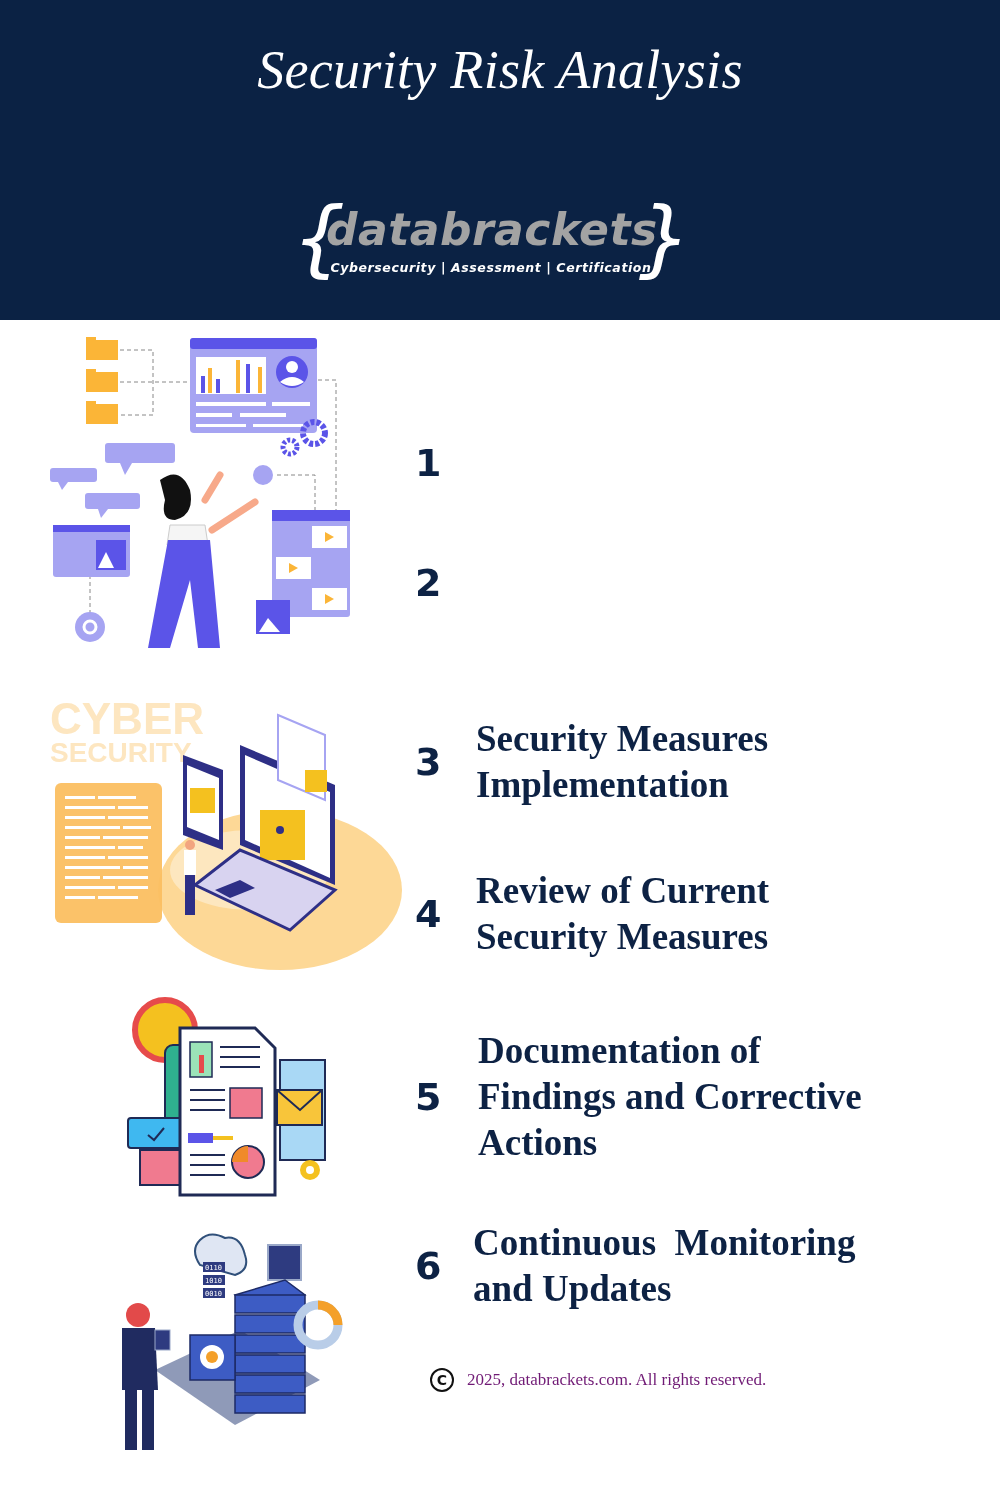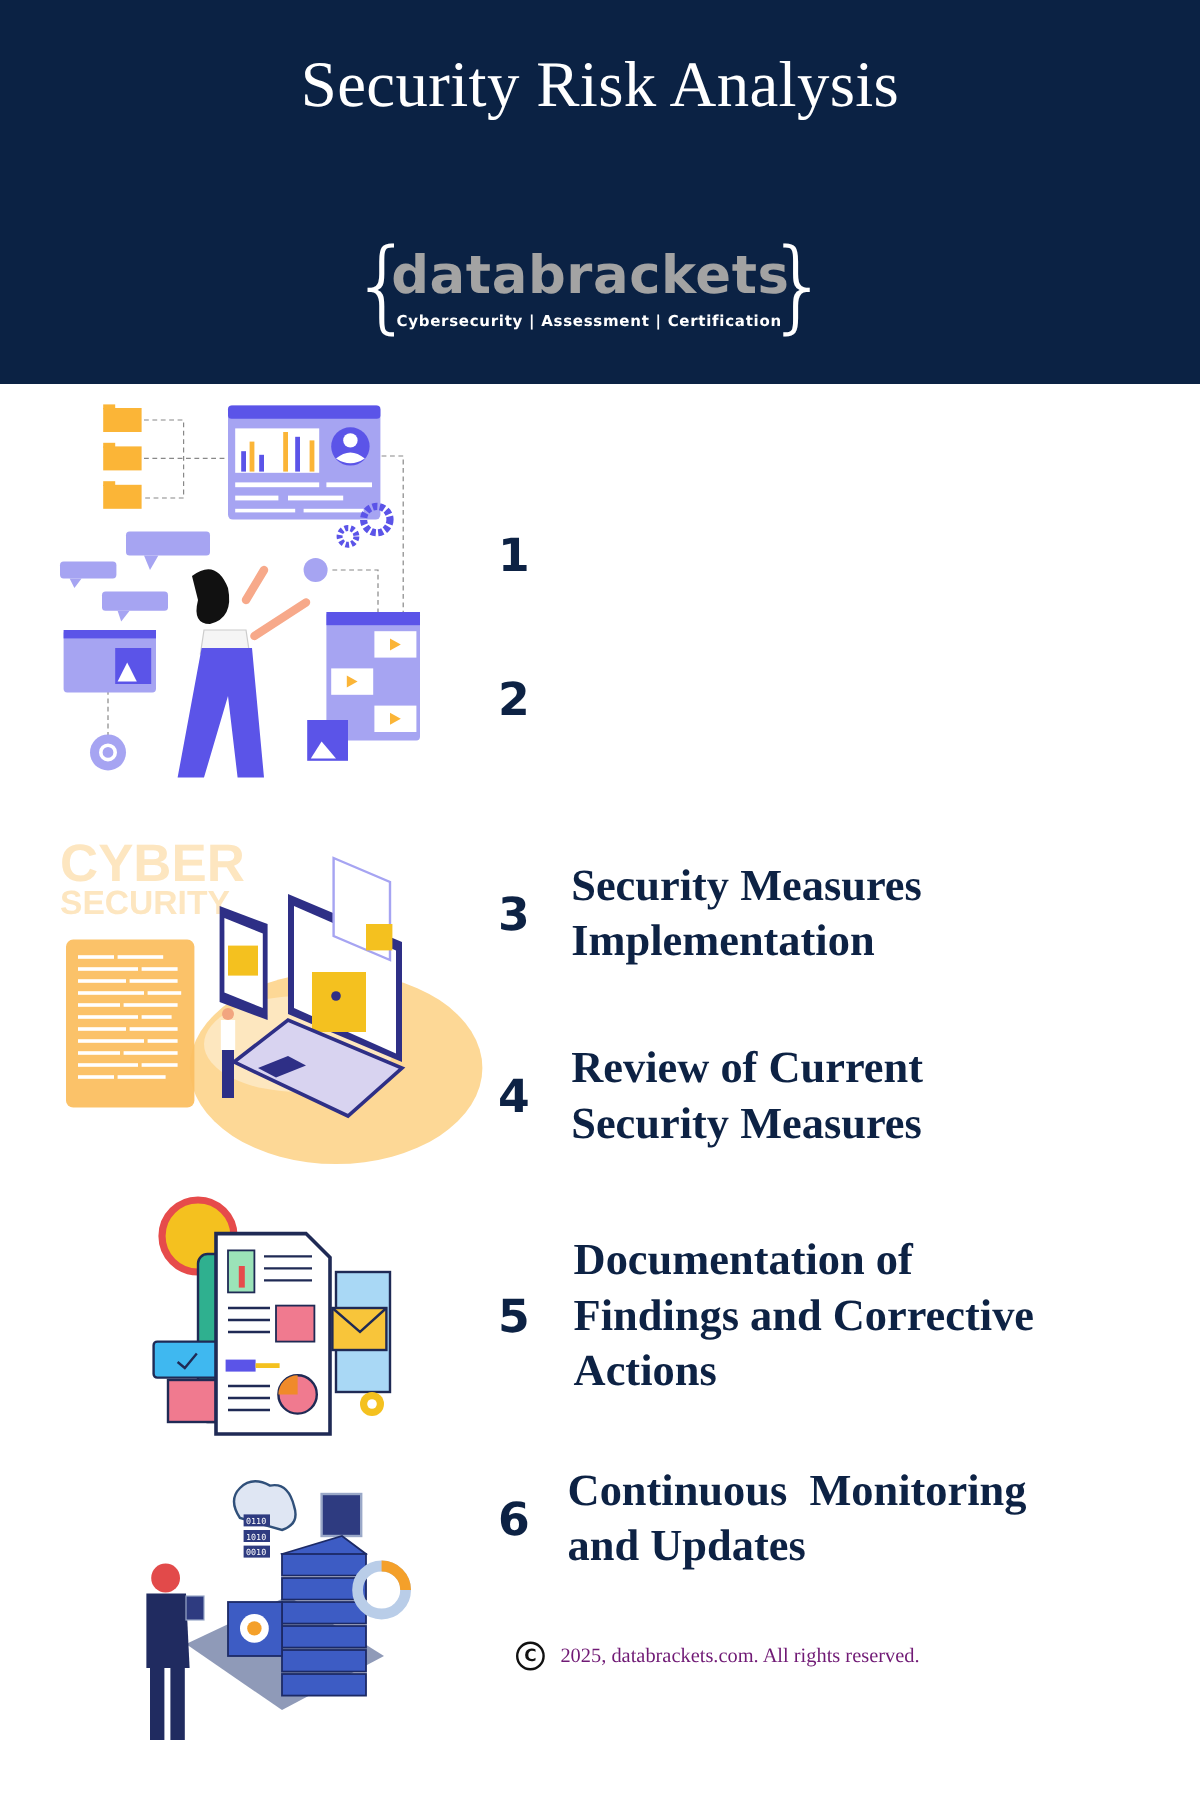--- a/index.html
+++ b/index.html
@@ -2,20 +2,21 @@
 <html><head>
   <meta charset="utf-8">
   <style>
     * { box-sizing: border-box; margin: 0; padding: 0; }
     html, body { width: 1000px; height: 1500px; background: #ffffff; overflow: hidden; }
     body { position: relative; font-family: "Liberation Serif", "DejaVu Serif", serif; color: #0d2244; }
 
     .header {
       position: absolute; left: 0; top: 0; width: 1000px; height: 320px;
       background: #0b2244;
+      font-style: italic;
     }
     .title {
       position: absolute; left: 0; top: 38px; width: 1000px; text-align: center;
       color: #ffffff; font-family: "Liberation Serif", "DejaVu Serif", serif;
       font-size: 54px; line-height: 64px; font-weight: normal; letter-spacing: 0.3px;
     }
     .title span { display: block; }
 
     .logo {
       position: absolute; left: 292px; top: 196px; width: 400px; height: 96px;

